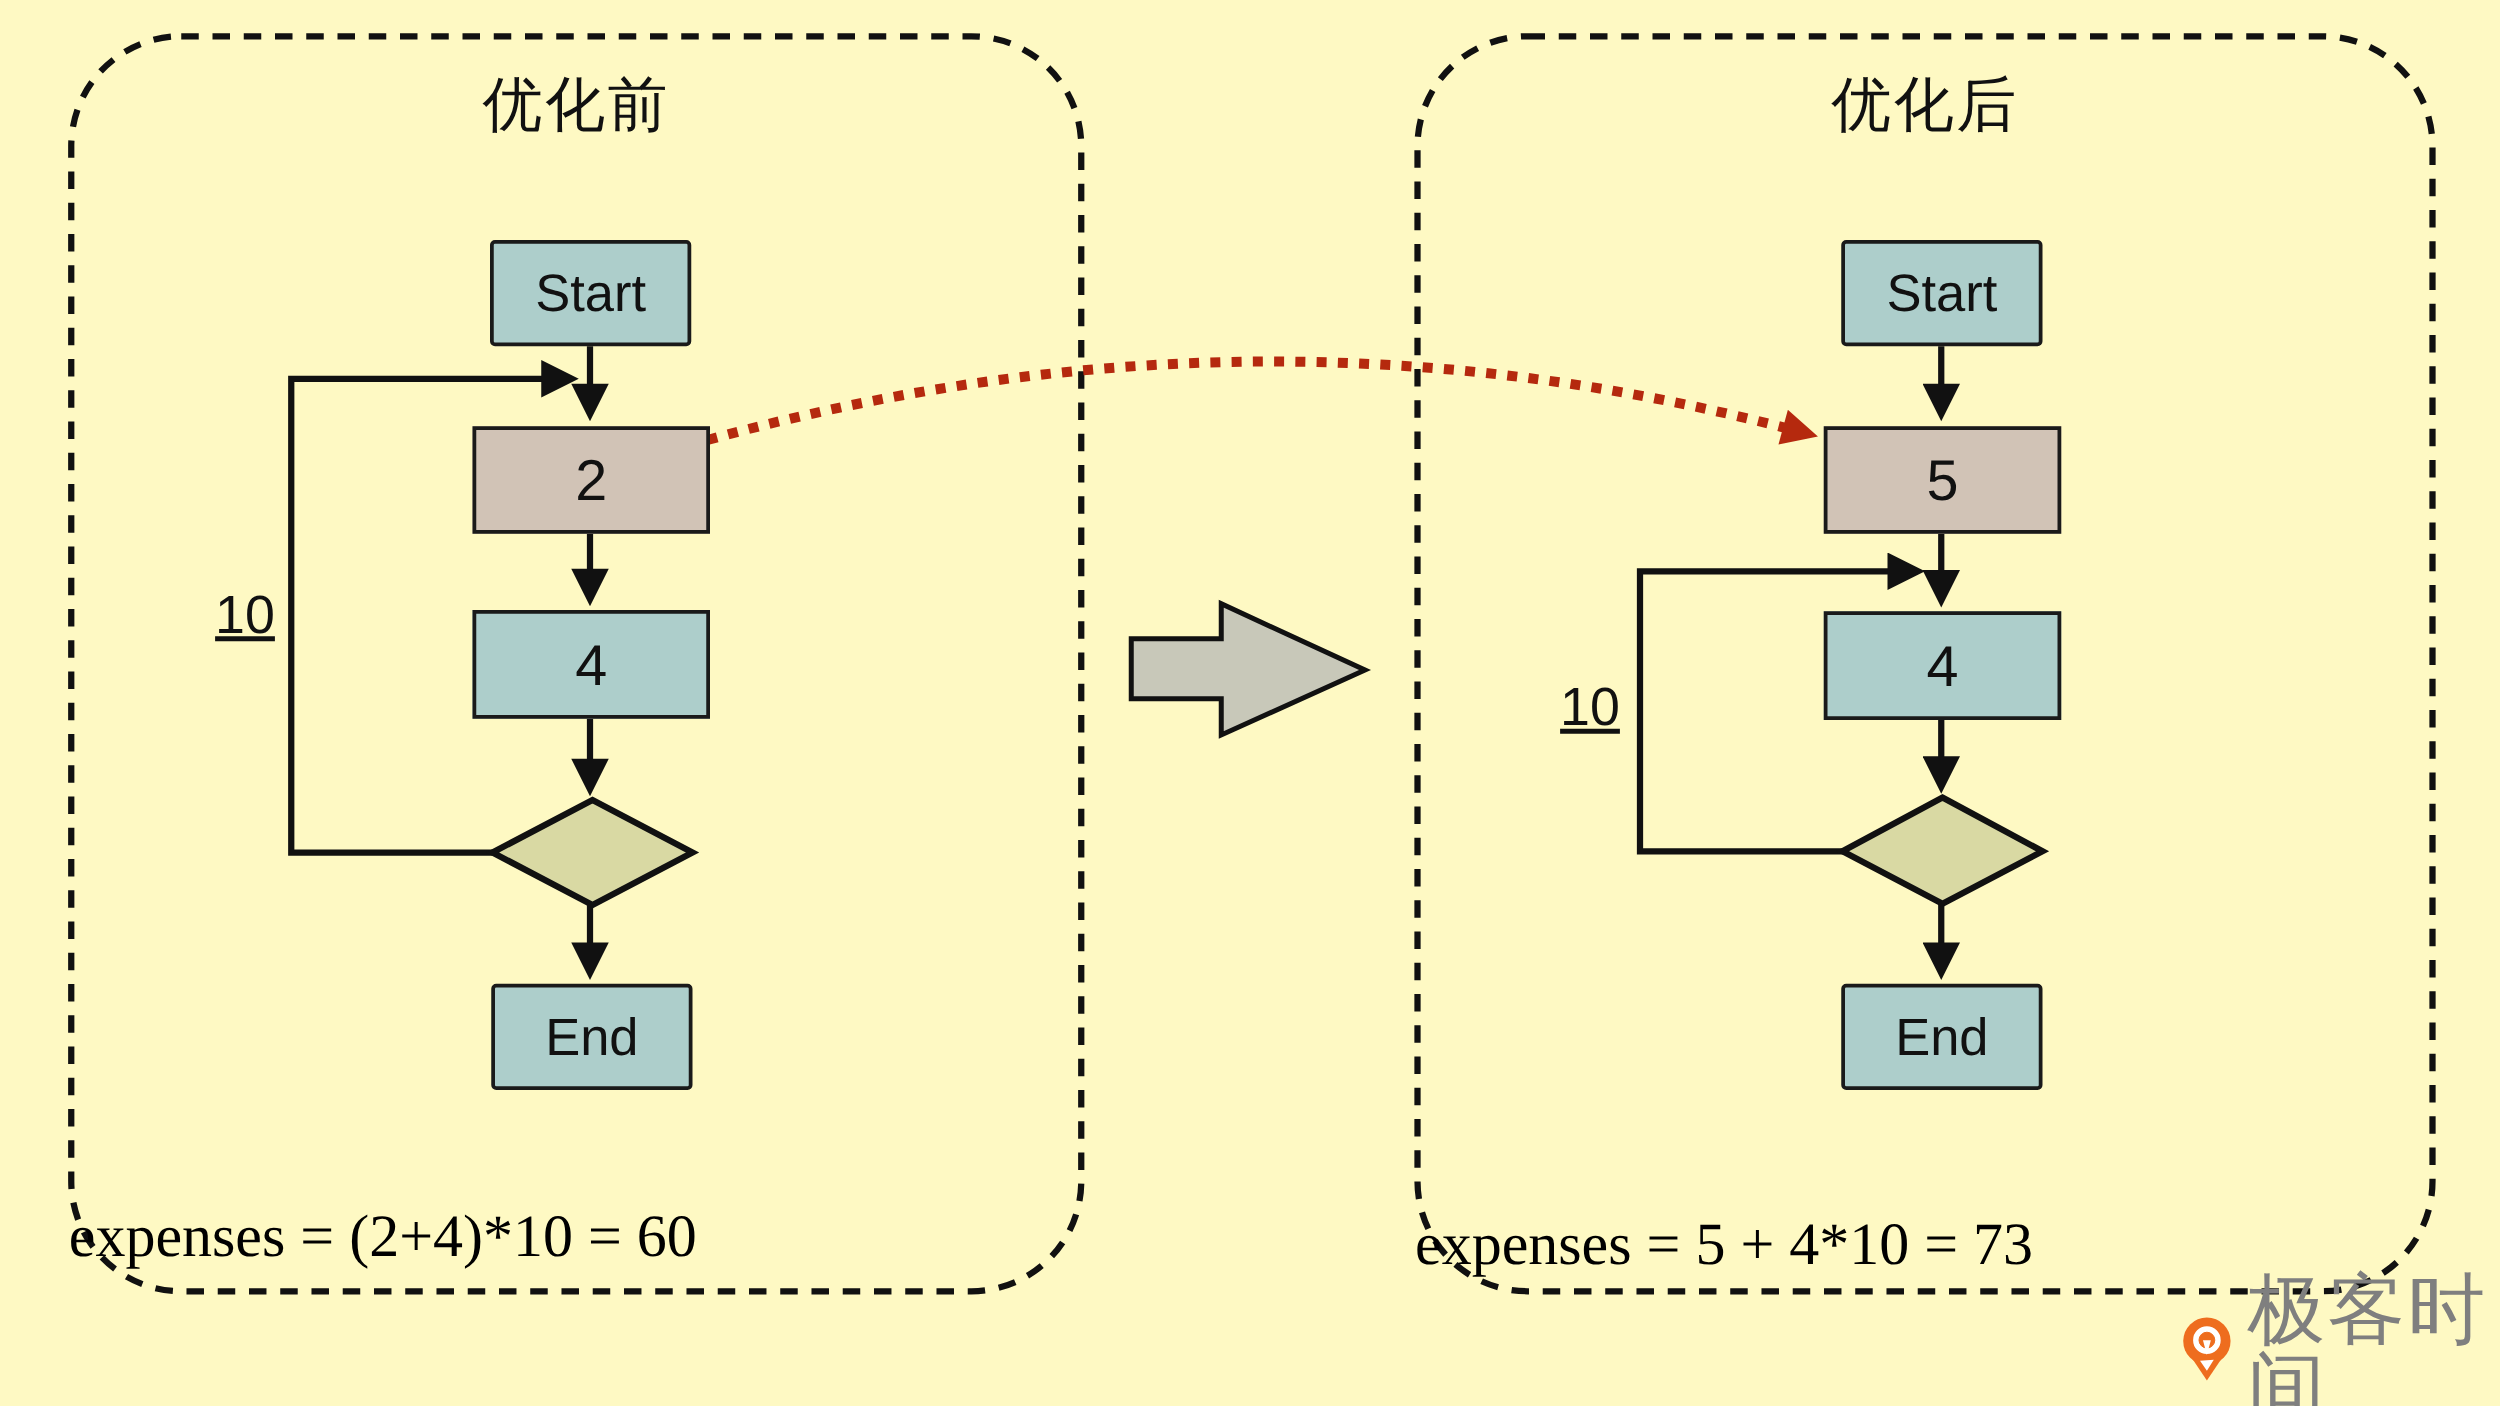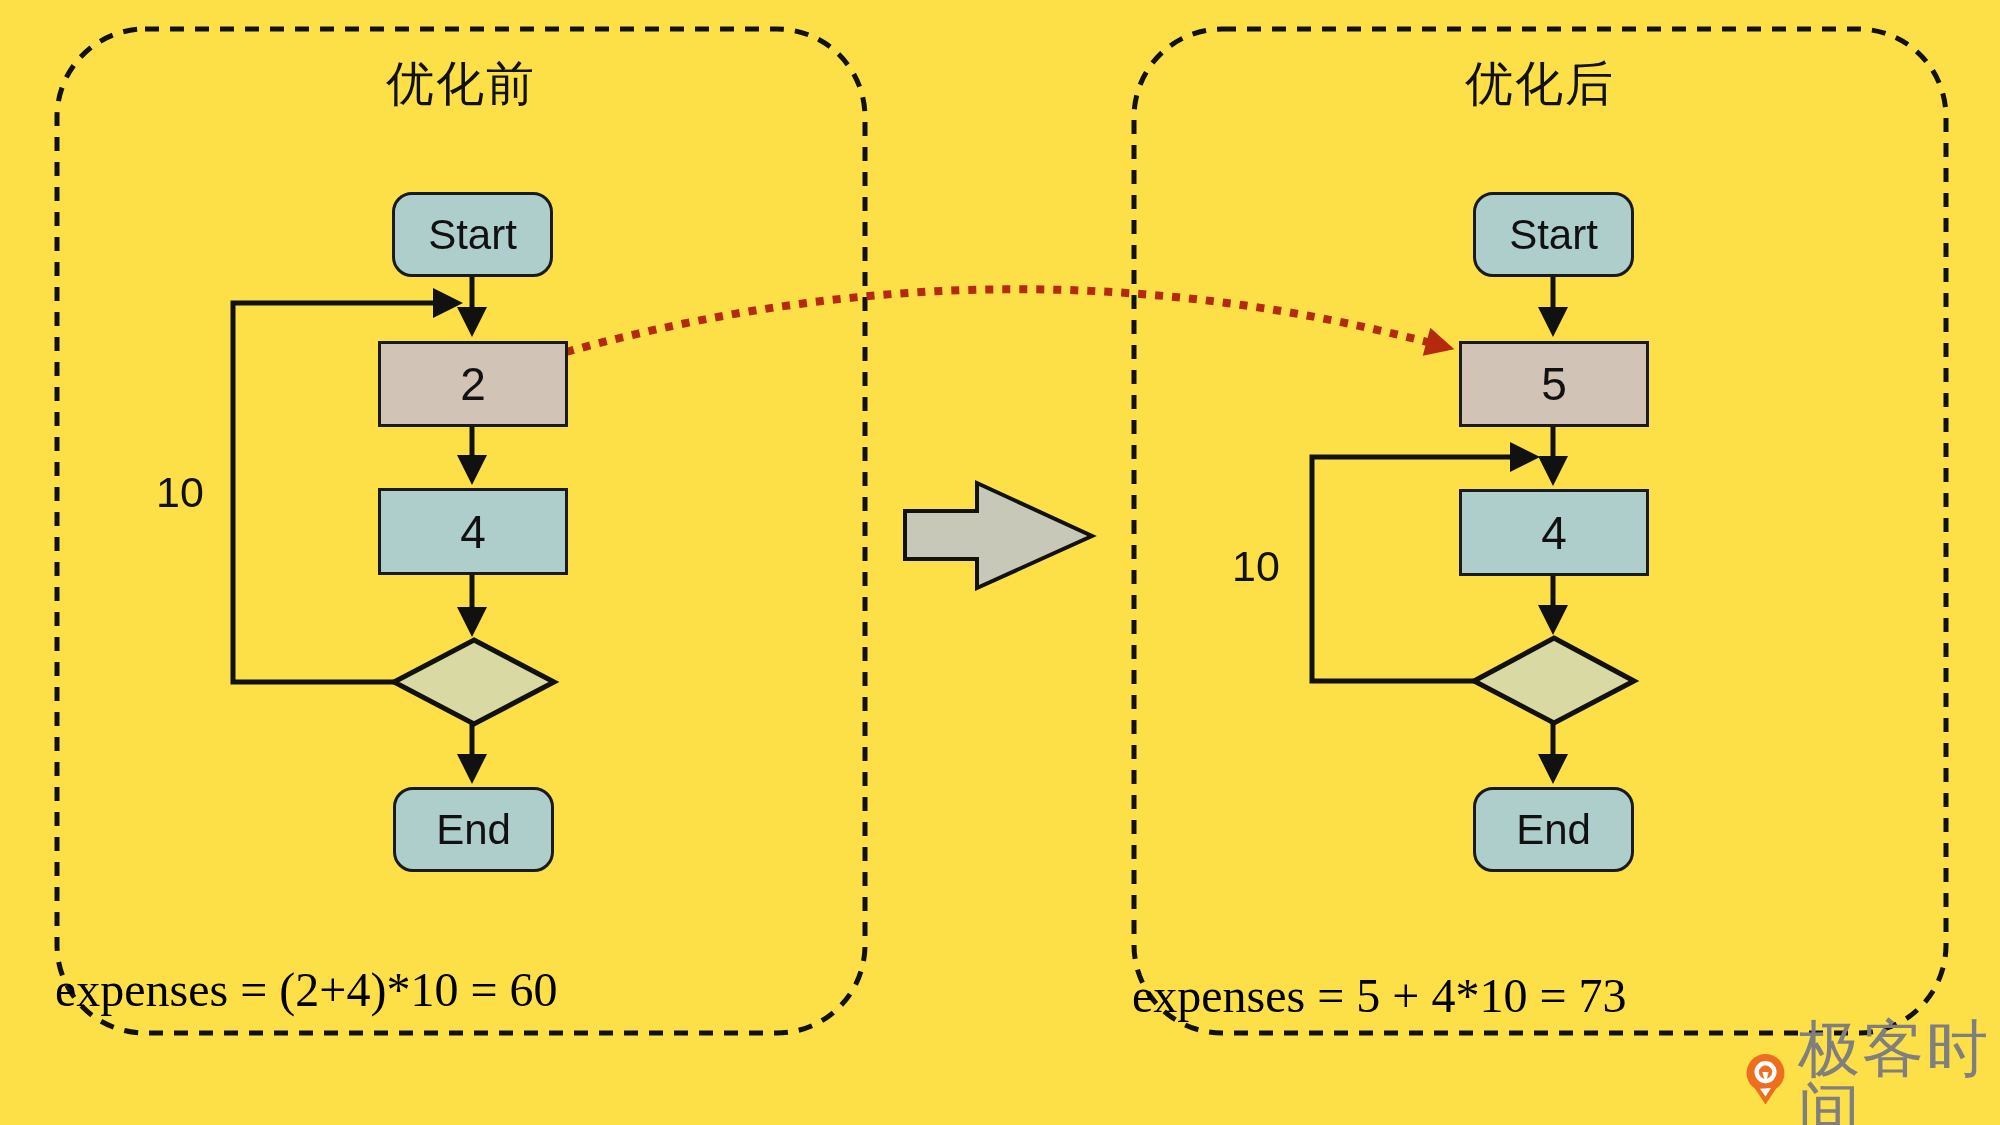--- a/index.html
+++ b/index.html
@@ -2,43 +2,43 @@
 <html><head>
 <meta charset="utf-8">
 <style>
   html,body{margin:0;padding:0;}
   body{
     width:2000px;height:1125px;
     background:#f7f7f4;
     font-family:"Liberation Sans","DejaVu Sans",sans-serif;
     overflow:hidden;
   }
-  .canvas{position:relative;width:2000px;height:1125px;background:#fde047;}
+  .canvas{position:relative;width:2000px;height:1125px;background:#fef9c3;}
   .overlay{position:absolute;left:0;top:0;width:2000px;height:1125px;}
 
   .panel-title{
     position:absolute;
     text-align:center;
     font-size:48px;
     color:#111;
     letter-spacing:2px;
   }
   .node{
     position:absolute;
     display:flex;align-items:center;justify-content:center;
     border:3px solid #1a1a1a;
     box-sizing:border-box;
     font-size:42px;color:#111;
   }
-  .node.terminal{background:#adcecb;border-radius:20px;}
+  .node.terminal{background:#adcecb;border-radius:4px;}
   .node.teal{background:#adcecb;}
   .node.tan{background:#d1c3b6;}
   .loop-label{
-    position:absolute;width:80px;text-align:left;
-    font-size:43px;color:#111;
+    position:absolute;width:80px;text-align:center;
+    font-size:43px;color:#111;text-decoration:underline;
   }
   .formula{
     position:absolute;text-align:left;
     font-family:"Liberation Serif","DejaVu Serif",serif;
     font-size:48px;color:#000;
   }
   .logo{
     position:absolute;left:1745px;top:1046px;height:68px;
     display:flex;align-items:center;gap:12px;
   }

